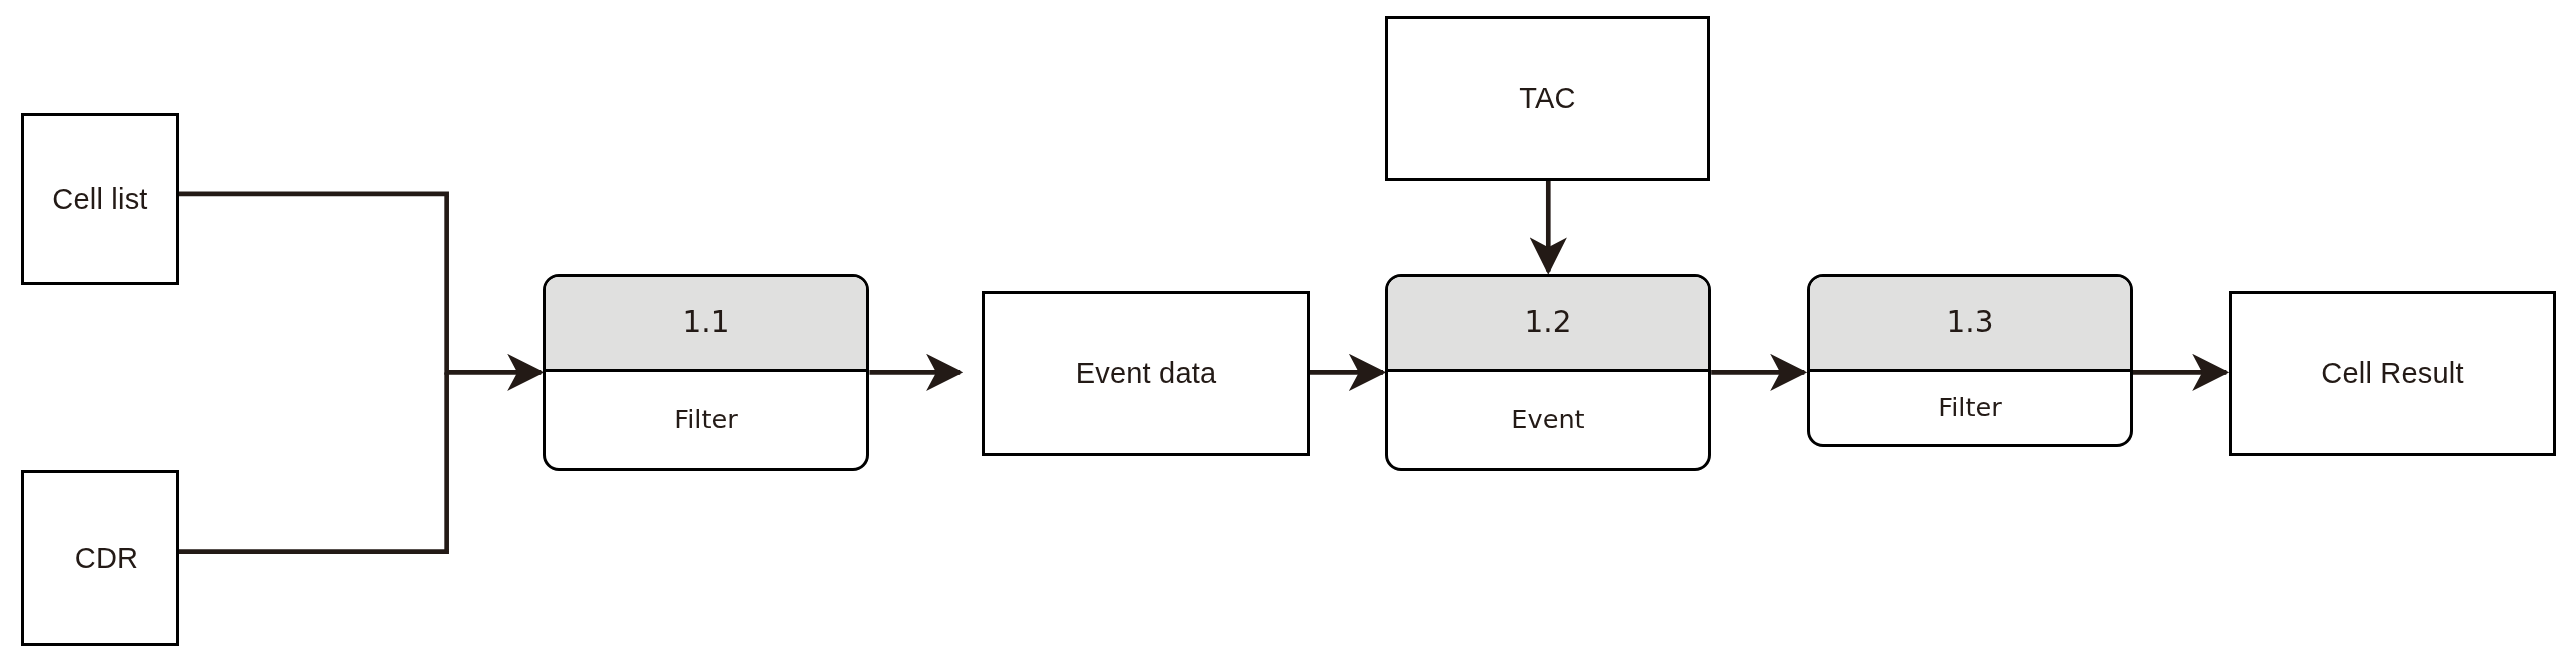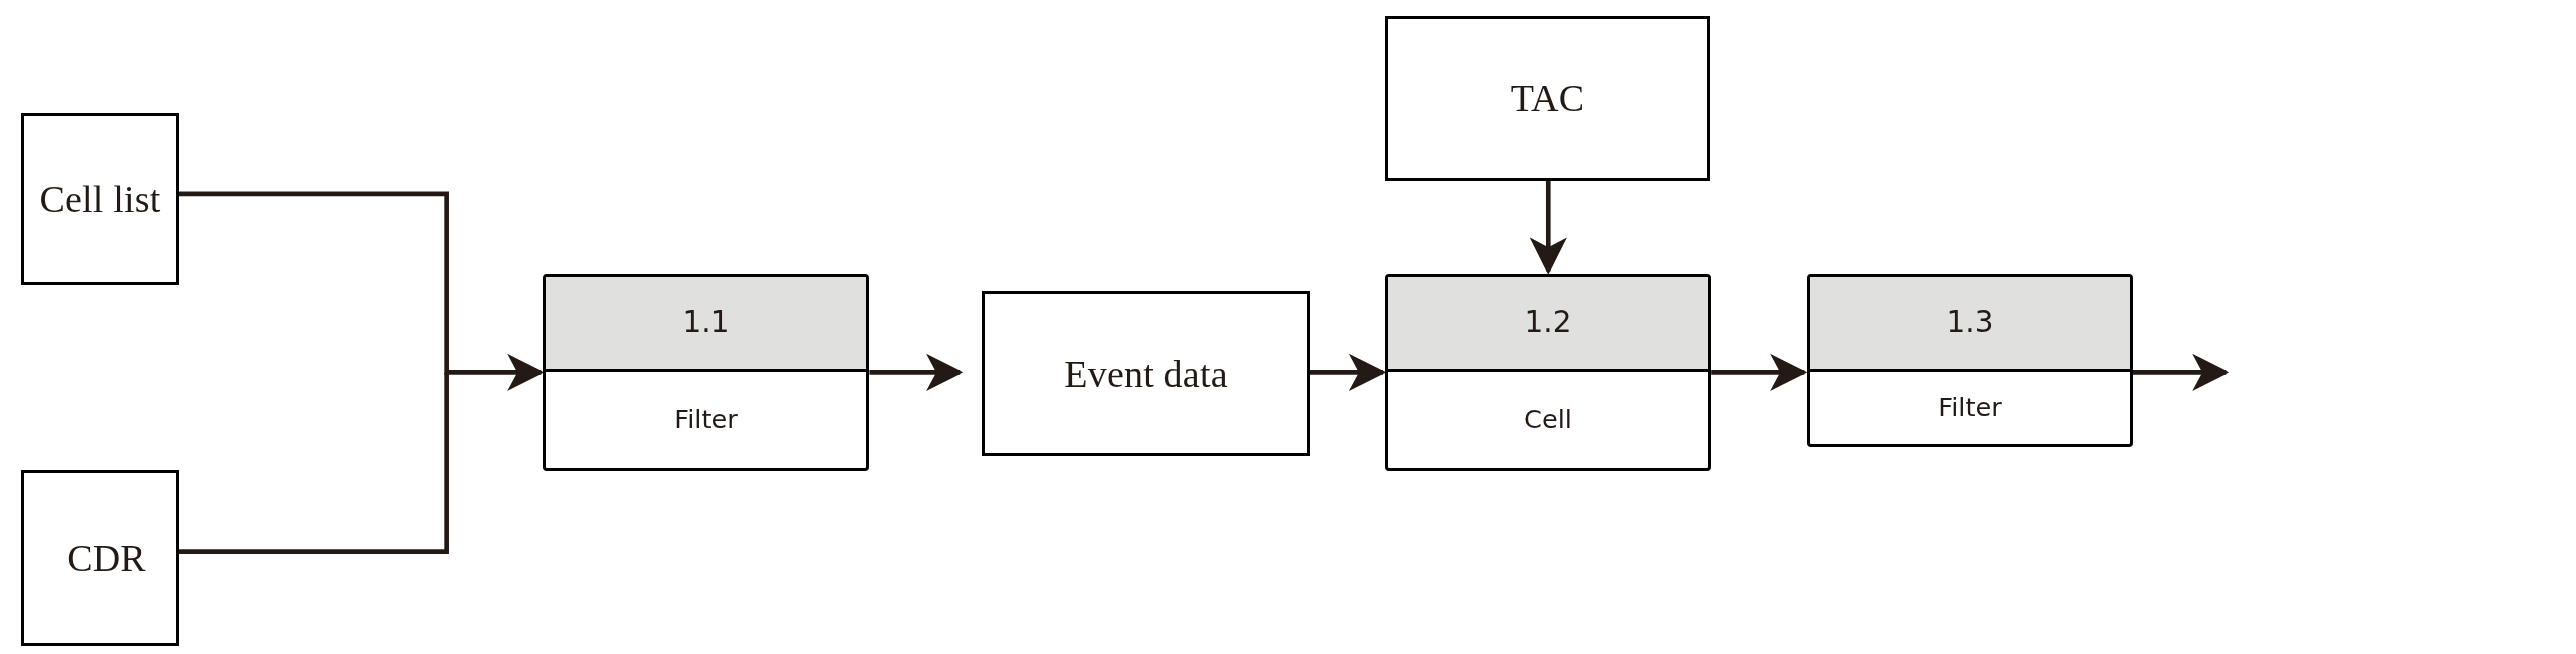--- a/index.html
+++ b/index.html
@@ -29,33 +29,33 @@
   .store-box {
     position: absolute;
     box-sizing: border-box;
     background: #ffffff;
     border: 3.9px solid #000000;
     display: flex;
     align-items: center;
     justify-content: center;
   }
   .store-label {
-    font-family: Liberation Serif, serif;
-    font-size: 38px;
+    font-family: Liberation Sans, sans-serif;
+    font-size: 29px;
     color: #231a16;
     line-height: 1;
     white-space: nowrap;
     letter-spacing: 0.2px;
   }
   
   .process-box {
     position: absolute;
     box-sizing: border-box;
     border: 3.9px solid #000000;
-    border-radius: 4px;
+    border-radius: 16px;
     background: #ffffff;
     overflow: hidden;
   }
   .process-head {
     position: absolute;
     left: 0;
     right: 0;
     top: 0;
     height: 95px;
     background: #e0e0df;
@@ -140,36 +140,39 @@
   </div>
 
   <div class="store-box" style="left:962px; top:291px; width:328px; height:165px;margin-left:20px;">
     <span class="store-label">Event data</span>
   </div>
 
   <div class="store-box" style="left:1385px; top:15.5px; width:325px; height:165px;">
     <span class="store-label">TAC</span>
   </div>
 
+  <div class="store-box" style="left:2229px; top:291px; width:327px; height:165px;">
+    <span class="store-label">Cell Result</span>
+  </div>
 
   <div class="process-box" style="left:543px; top:274px; width:326px; height:197px;">
     <div class="process-head">
       <span class="process-number">1.1</span>
     </div>
     <div class="process-body">
       <span class="process-name">Filter</span>
     </div>
   </div>
 
   <div class="process-box" style="left:1385px; top:274px; width:326px; height:197px;">
     <div class="process-head">
       <span class="process-number">1.2</span>
     </div>
     <div class="process-body">
-      <span class="process-name">Cell</span>
+      <span class="process-name">Event</span>
     </div>
   </div>
 
   <div class="process-box" style="left:1807px; top:274px; width:326px; height:173px;">
     <div class="process-head">
       <span class="process-number">1.3</span>
     </div>
     <div class="process-body">
       <span class="process-name">Filter</span>
     </div>

